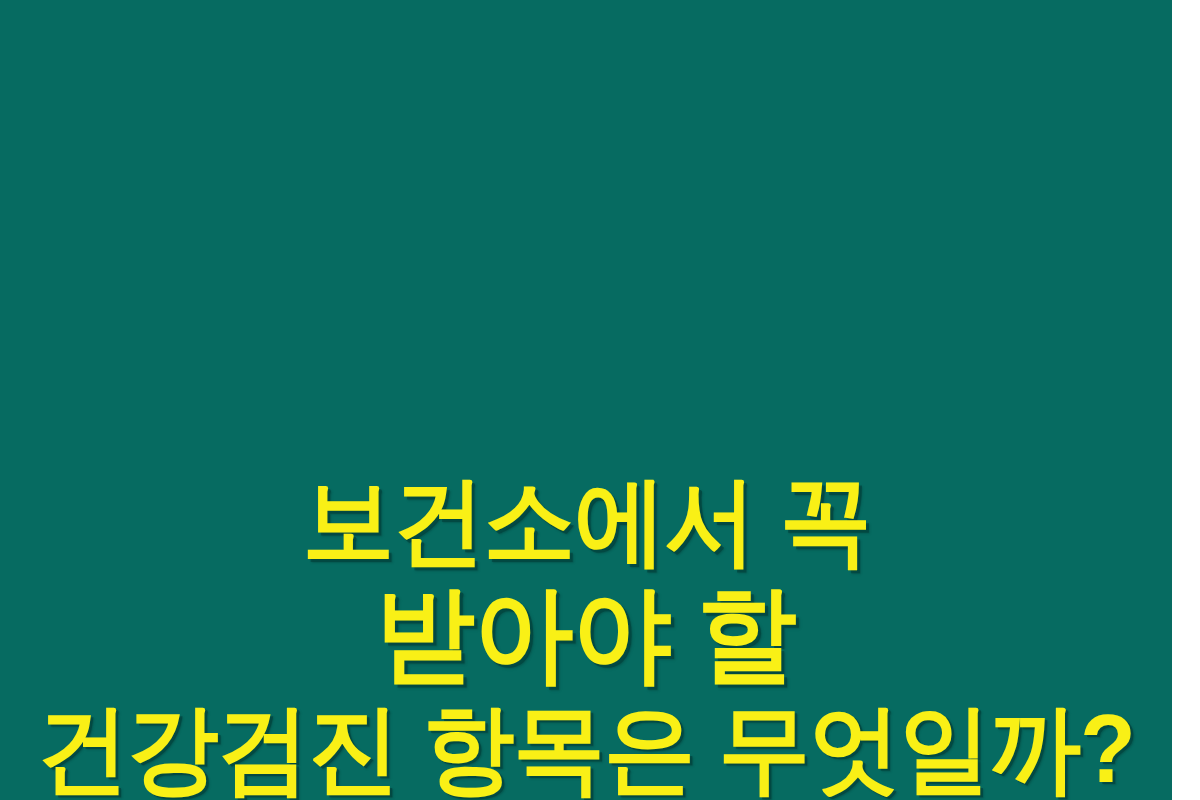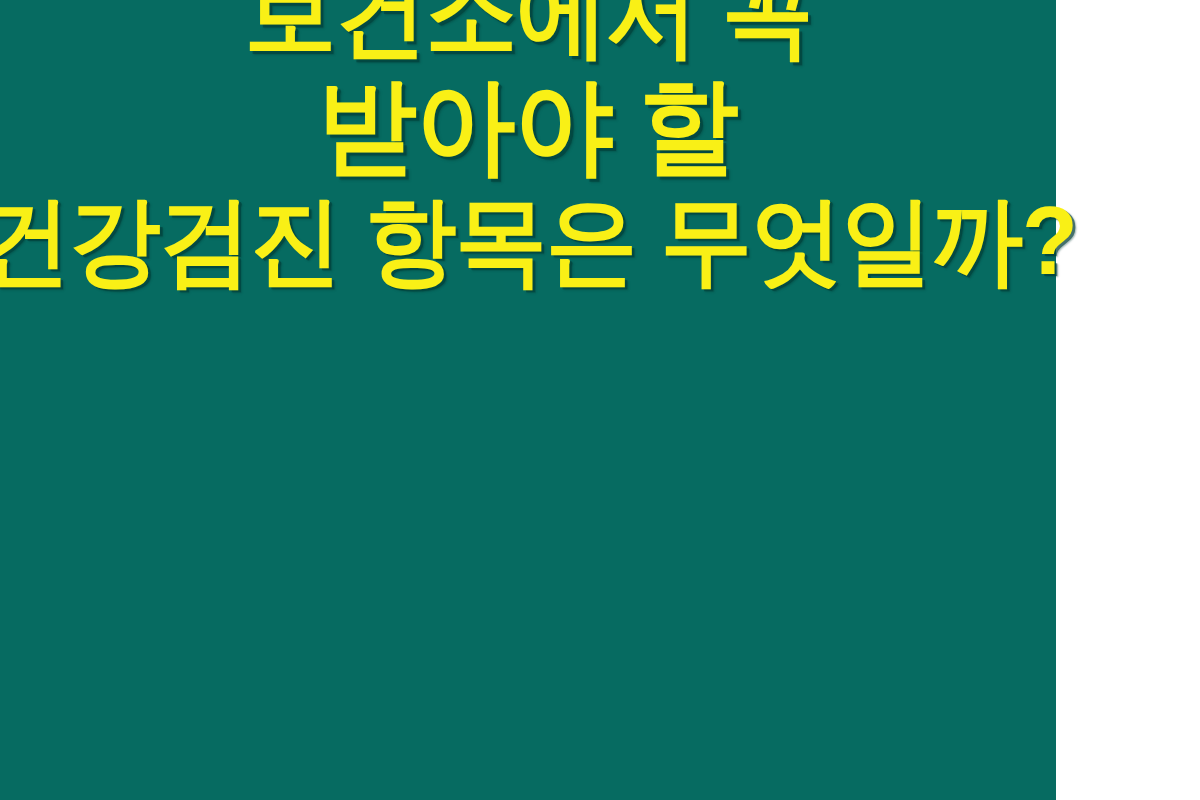--- a/index.html
+++ b/index.html
@@ -10,27 +10,27 @@
 
   body {
     width: 1200px;
     height: 800px;
     overflow: hidden;
     font-family: "Liberation Sans", "DejaVu Sans", sans-serif;
   }
 
   #poster {
     position: relative;
-    width: 1056px;
+    width: 1172px;
     height: 800px;
     background: #066b61;
     display: flex;
     flex-direction: column;
     align-items: center;
-    justify-content: flex-start;
+    justify-content: flex-end;
     box-sizing: border-box;
   }
 
   #headline {
     width: 100%;
     text-align: center;
     
     margin-top: -36px;
     display: flex;
     flex-direction: column;

